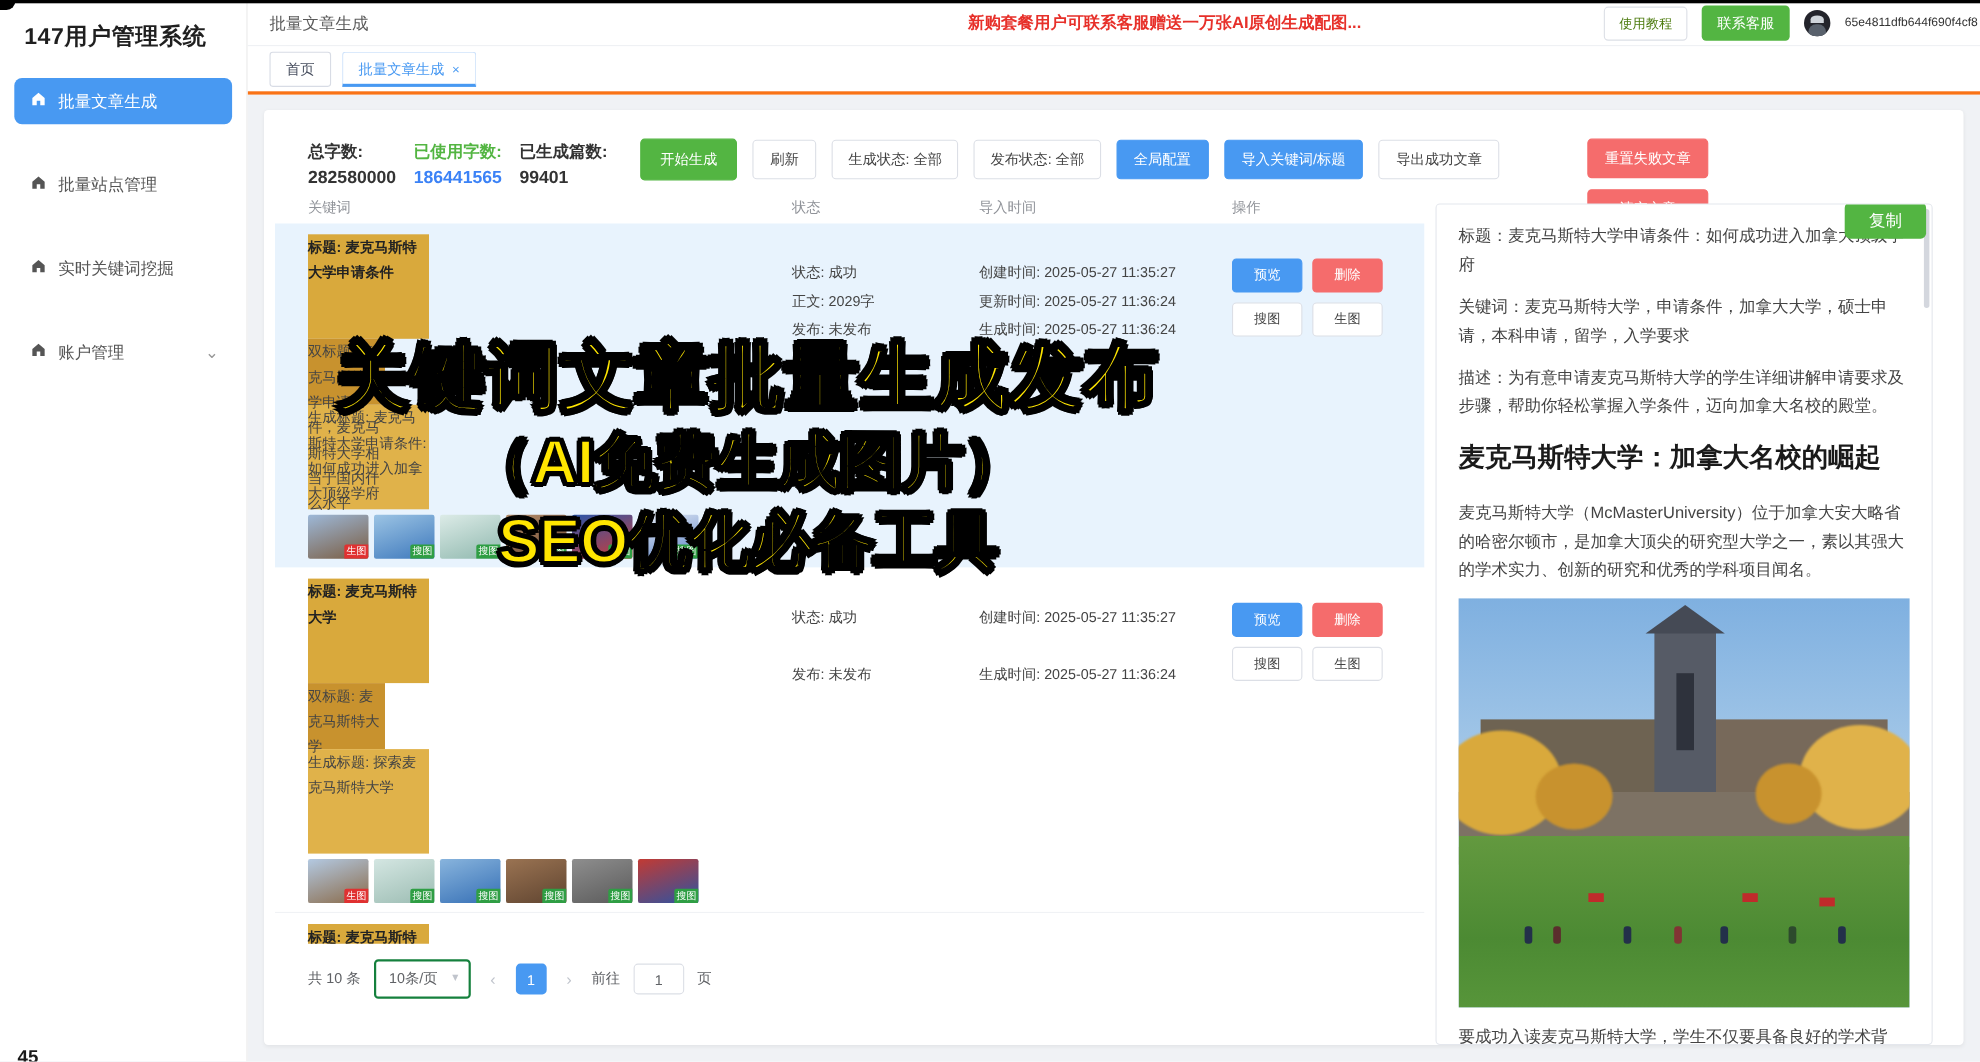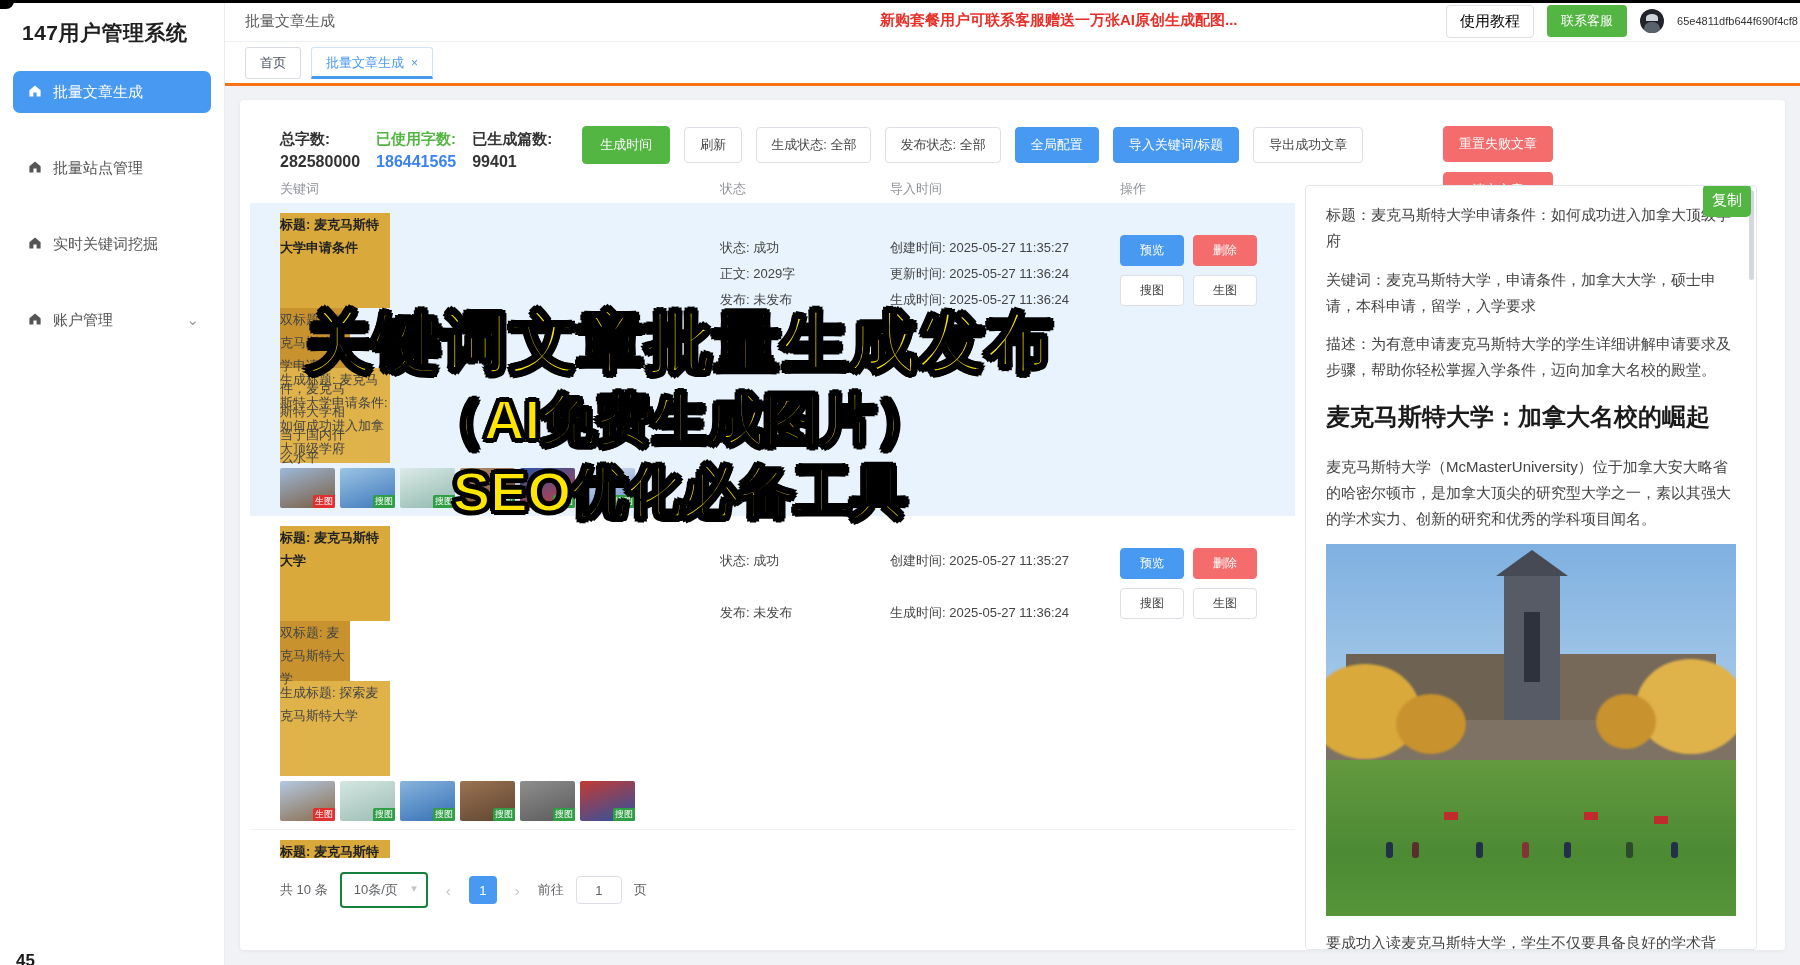--- a/index.html
+++ b/index.html
@@ -17,21 +17,21 @@
   .menu-item { display:flex; align-items:center; gap:10px; height:42px; margin:0 13px 34px 13px; padding:0 14px; border-radius:7px; font-size:15px; color:#555; cursor:pointer; position:relative; }
   .menu-item svg { flex:0 0 auto; }
   .menu-item.active { background:#4899f2; color:#fff; }
   .menu-item .chev { position:absolute; right:12px; color:#999; }
 
   
   .topbar { position:absolute; left:225px; top:0; width:1575px; height:42px; background:#fff; border-bottom:1px solid #eef0f3; z-index:8; overflow:hidden; }
   .breadcrumb { position:absolute; left:20px; top:12px; font-size:15px; color:#5a5a5a; }
   .announce { position:absolute; left:655px; top:11px; font-size:15px; font-weight:bold; color:#e7302a; white-space:nowrap; }
   .top-right { position:absolute; right:2px; top:0; height:42px; display:flex; align-items:center; gap:13px; }
-  .btn-tutorial { font-size:15px; color:#000000; background:#fff; border:1px solid #dcdfe6; border-radius:4px; padding:6px 13px; cursor:pointer; white-space:nowrap; }
+  .btn-tutorial { font-size:12px; color:#4d7c0f; background:#fff; border:1px solid #dcdfe6; border-radius:4px; padding:6px 13px; cursor:pointer; white-space:nowrap; }
   .btn-support { font-size:13px; color:#fff; background:#53b542; border:none; border-radius:4px; padding:7px 14px; cursor:pointer; white-space:nowrap; }
   .avatar { width:24px; height:24px; border-radius:50%; background:#23242b; position:relative; overflow:hidden; flex:0 0 auto; }
   .avatar::after { content:""; position:absolute; left:6px; top:5px; width:12px; height:7px; background:#cfd4da; border-radius:50% 50% 0 0; }
   .avatar::before { content:""; position:absolute; left:4px; top:13px; width:16px; height:12px; background:#59616c; border-radius:7px 7px 0 0; }
   .uid { font-size:11px; color:#333; white-space:nowrap; }
 
   
   .tabbar { position:absolute; left:225px; top:42px; width:1575px; height:44px; background:#fff; border-bottom:3px solid #f97316; z-index:8; display:flex; align-items:center; padding-left:20px; gap:10px; }
   .tab { font-size:13px; color:#495060; border:1px solid #d8dce5; border-radius:3px; padding:6px 14px; cursor:pointer; display:flex; align-items:center; gap:7px; background:#fff; }
   .tab.active { color:#4899f2; border-color:#cfe3fb; border-bottom:3px solid #4899f2; border-radius:3px 3px 0 0; padding-bottom:4px; }
@@ -77,21 +77,21 @@
   
   .pagination { position:absolute; left:40px; top:772px; display:flex; align-items:center; gap:12px; font-size:13px; color:#606266; }
   .psize { border:2px solid #15803d; border-radius:4px; padding:7px 28px 7px 12px; position:relative; color:#606266; cursor:pointer; }
   .psize .chev { position:absolute; right:9px; top:8px; color:#c0c4cc; font-size:11px; }
   .pg-arrow { color:#c0c4cc; font-size:15px; padding:0 6px; cursor:pointer; }
   .pg-num { background:#4899f2; color:#fff; min-width:28px; height:28px; border-radius:4px; display:flex; align-items:center; justify-content:center; font-size:13px; cursor:pointer; }
   .goto-input { width:46px; height:28px; border:1px solid #dcdfe6; border-radius:4px; text-align:center; font-size:13px; color:#606266; }
 
   
   .preview { position:absolute; left:1305px; top:185px; width:452px; height:765px; background:#fff; border:1px solid #e4e7ed; border-radius:4px; z-index:6; padding:16px 20px 0 20px; overflow:hidden; font-size:15px; line-height:1.75; color:#444; }
-  .copy-btn { position:absolute; right:5px; top:-2px; background:#53b542; color:#fff; border:none; border-radius:5px; font-size:15px; padding:7px 9px; cursor:pointer; z-index:7; }
+  .copy-btn { position:absolute; right:5px; top:-2px; background:#53b542; color:#fff; border:none; border-radius:5px; font-size:15px; padding:7px 22px; cursor:pointer; z-index:7; }
   .preview p { margin-bottom:12px; }
   .preview h2 { font-size:24px; color:#1a1a1a; margin:6px 0 16px 0; }
   .pv-scrollbar { position:absolute; right:2px; top:4px; width:5px; height:90px; background:#d4d7de; border-radius:3px; }
 
   
   .campus { position:relative; width:410px; height:372px; margin-top:4px; background:linear-gradient(#7fb0e0 0%, #a9cbe9 45%, #c4dcf0 60%); overflow:hidden; }
   .c-tower { position:absolute; left:178px; top:28px; width:56px; height:150px; background:#565b66; }
   .c-tower::before { content:""; position:absolute; left:-8px; top:-22px; border-left:36px solid transparent; border-right:36px solid transparent; border-bottom:26px solid #454a55; }
   .c-tower::after { content:""; position:absolute; left:20px; top:40px; width:16px; height:70px; background:#2e323c; }
   .c-wing-l { position:absolute; left:20px; top:110px; width:160px; height:80px; background:#6e6352; }
@@ -184,21 +184,21 @@
         </div>
         <div class="stat">
           <div class="lb" style="color: rgb(83, 181, 66);">已使用字数:</div>
           <div class="vl" style="color: #3b82f6;">186441565</div>
         </div>
         <div class="stat">
           <div class="lb" style="color: rgb(51, 51, 51);">已生成篇数:</div>
           <div class="vl" style="color: rgb(51, 51, 51);">99401</div>
         </div>
       </div>
-    <button class="btn green">生成时间</button>
+    <button class="btn green">开始生成</button>
     <button class="btn">刷新</button>
     <div class="filter-box">生成状态: 全部</div>
     <div class="filter-box">发布状态: 全部</div>
     <button class="btn blue">全局配置</button>
     <button class="btn blue">导入关键词/标题</button>
     <button class="btn">导出成功文章</button>
   </div>
   <div class="danger-group">
     <button class="btn red">重置失败文章</button>
     <button class="btn red">清空文章</button>

